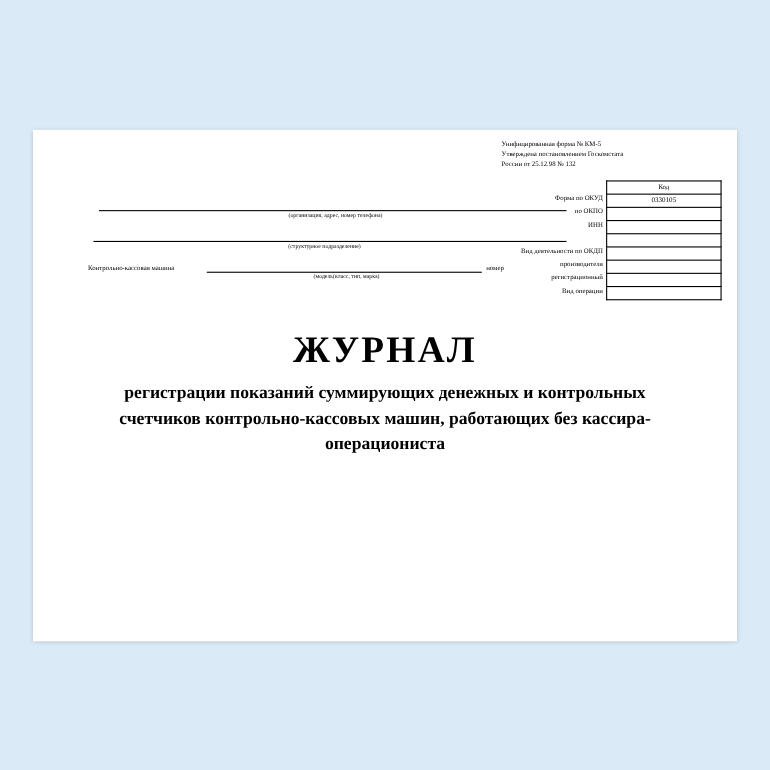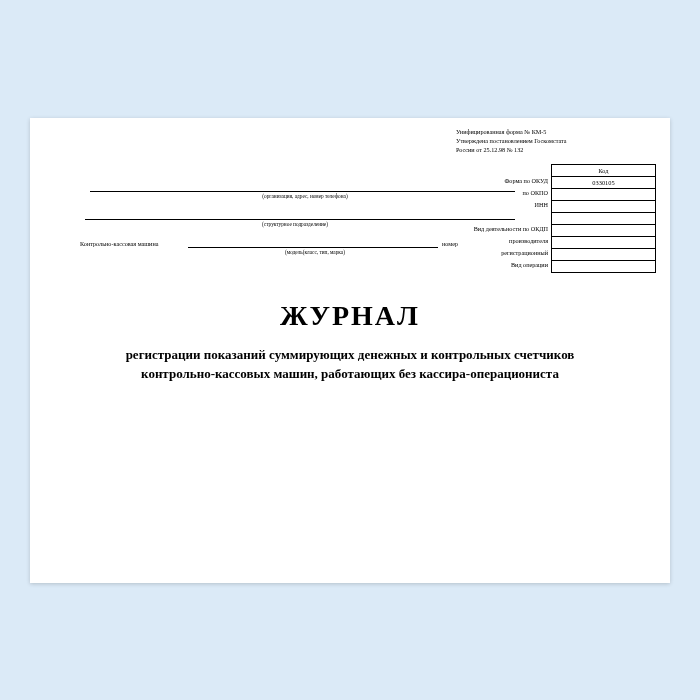--- a/index.html
+++ b/index.html
@@ -84,32 +84,32 @@
     color: #000;
     white-space: nowrap;
   }
   
   .title {
     position: absolute;
     top: 182px;
     left: 0;
     width: 100%;
     text-align: center;
-    font-size: 28px;
+    font-size: 34px;
     font-weight: bold;
     letter-spacing: 2px;
     color: #000;
   }
   .subtitle {
     position: absolute;
     top: 228px;
     left: 60px;
     width: 520px;
     text-align: center;
-    font-size: 13px;
+    font-size: 16px;
     font-weight: bold;
     line-height: 1.45;
     color: #000;
   }
 </style>
 </head>
 <body>
 
 <div class="page-wrap">
   <div class="doc">

